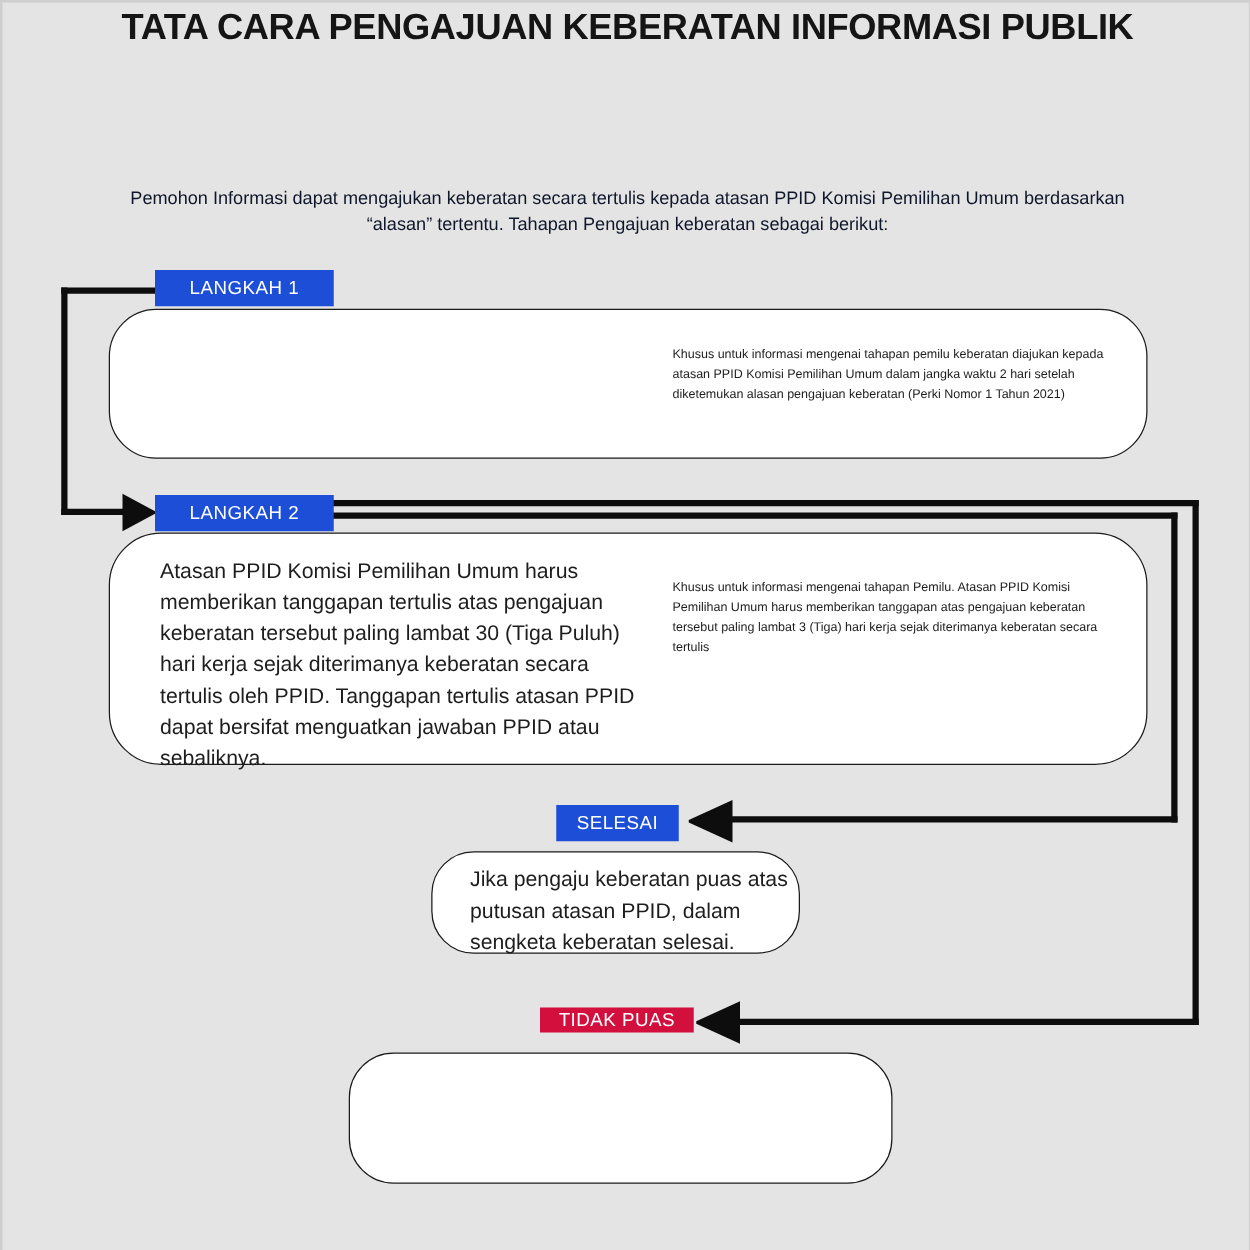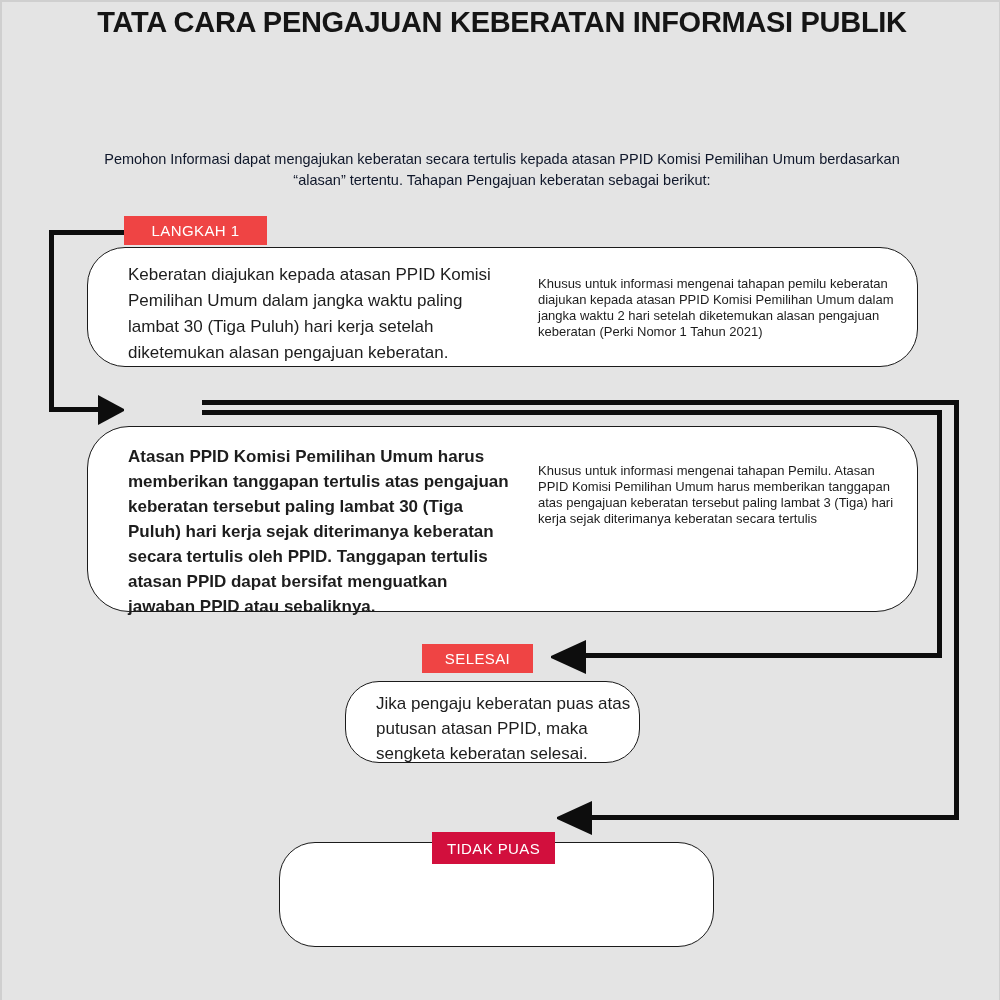--- a/index.html
+++ b/index.html
@@ -36,53 +36,53 @@
   }
 
   
   .badge {
     display: flex; align-items: center; justify-content: center;
     color: #ffffff;
     font-size: 15px;
     letter-spacing: 0.4px;
     z-index: 3;
   }
-  .badge.blue { background: #ef4444; }
+  .badge.blue { background: #1d4ed8; }
   .badge.red  { background: #d20f3d; }
   #badge-step1      { left: 122px; top: 214px; width: 143px; height: 29px; }
   #badge-step2      { left: 122px; top: 394px; width: 143px; height: 29px; }
-  #badge-selesai    { left: 420px; top: 642px; width: 111px; height: 29px; }
-  #badge-tidakpuas  { left: 430px; top: 830px; width: 123px; height: 32px; }
+  #badge-selesai    { left: 443px; top: 642px; width: 98px; height: 29px; }
+  #badge-tidakpuas  { left: 430px; top: 804px; width: 123px; height: 20px; }
 
   
   .card {
     background: #ffffff;
     border: 1.6px solid #1b1b1b;
     z-index: 2;
   }
   #card-step1     { left: 85px;  top: 245px; width: 831px; height: 120px; border-radius: 38px; }
   #card-step2     { left: 85px;  top: 424px; width: 831px; height: 186px; border-radius: 42px; }
   #card-selesai   { left: 343px; top: 679px; width: 295px; height: 82px;  border-radius: 34px; }
   #card-tidakpuas { left: 277px; top: 840px; width: 435px; height: 105px; border-radius: 36px; }
 
   .main-text {
     font-size: 17px;
     line-height: 26px;
     color: #1d1d1d;
     z-index: 4;
   }
   .side-note {
-    font-size: 13px;
+    font-size: 10px;
     line-height: 16px;
     color: #1d1d1d;
     z-index: 4;
   }
   #text-step1-main { left: 125px; top: 259px; width: 385px; }
   #text-step1-side { left: 535px; top: 273px; width: 360px; }
-  #text-step2-main { left: 125px; top: 441px; width: 390px; line-height: 25px; font-weight: bold; }
+  #text-step2-main { left: 125px; top: 441px; width: 390px; line-height: 25px; }
   #text-step2-side { left: 535px; top: 460px; width: 362px; }
   #text-selesai    { left: 373px; top: 688px; width: 258px; font-size: 17px; line-height: 25px; }
   #text-tidakpuas  { left: 315px; top: 853px; width: 385px; }
 
   
   .line { background: #0d0d0d; z-index: 1; }
   .tri  { width: 0; height: 0; z-index: 3; }
   .tri-right {
     border-top: 14px solid transparent;
     border-bottom: 14px solid transparent;
@@ -132,27 +132,27 @@
   <div class="abs line" id="arrow-b-bottom"></div>
   <div class="abs tri tri-left" id="arrow-b-head"></div>
 
   <div class="abs line" id="arrow-c-top"></div>
   <div class="abs line" id="arrow-c-vert"></div>
   <div class="abs line" id="arrow-c-bottom"></div>
   <div class="abs tri tri-left" id="arrow-c-head"></div>
 
   <div class="abs badge blue" id="badge-step1">LANGKAH 1</div>
   <div class="abs card" id="card-step1"></div>
-  <div class="abs main-text" id="text-step1-main">Keberatan diajukan kepada atasan PPID Komisi Pemilihan Umum dalam jangka waktu paling lambat 30 (Tiga Puluh) hari kerja setelah diketemukan alasan pengajuan keberatan.</div>
   <div class="abs side-note" id="text-step1-side">Khusus untuk informasi mengenai tahapan pemilu keberatan diajukan kepada atasan PPID Komisi Pemilihan Umum dalam jangka waktu 2 hari setelah diketemukan alasan pengajuan keberatan (Perki Nomor 1 Tahun 2021)</div>
 
+  <div class="abs badge blue" id="badge-step2">LANGKAH 2</div>
   <div class="abs card" id="card-step2"></div>
   <div class="abs main-text" id="text-step2-main">Atasan PPID Komisi Pemilihan Umum harus memberikan tanggapan tertulis atas pengajuan keberatan tersebut paling lambat 30 (Tiga Puluh) hari kerja sejak diterimanya keberatan secara tertulis oleh PPID. Tanggapan tertulis atasan PPID dapat bersifat menguatkan jawaban PPID atau sebaliknya.</div>
   <div class="abs side-note" id="text-step2-side">Khusus untuk informasi mengenai tahapan Pemilu. Atasan PPID Komisi Pemilihan Umum harus memberikan tanggapan atas pengajuan keberatan tersebut paling lambat 3 (Tiga) hari kerja sejak diterimanya keberatan secara tertulis</div>
 
   <div class="abs badge blue" id="badge-selesai">SELESAI</div>
   <div class="abs card" id="card-selesai"></div>
-  <div class="abs main-text" id="text-selesai">Jika pengaju keberatan puas atas putusan atasan PPID, maka sengketa keberatan selesai.</div>
+  <div class="abs main-text" id="text-selesai">Jika pengaju keberatan puas atas putusan atasan PPID, dalam sengketa keberatan selesai.</div>
 
   <div class="abs badge red" id="badge-tidakpuas">TIDAK PUAS</div>
   <div class="abs card" id="card-tidakpuas"></div>
 
 </div>
 
 </body></html>

